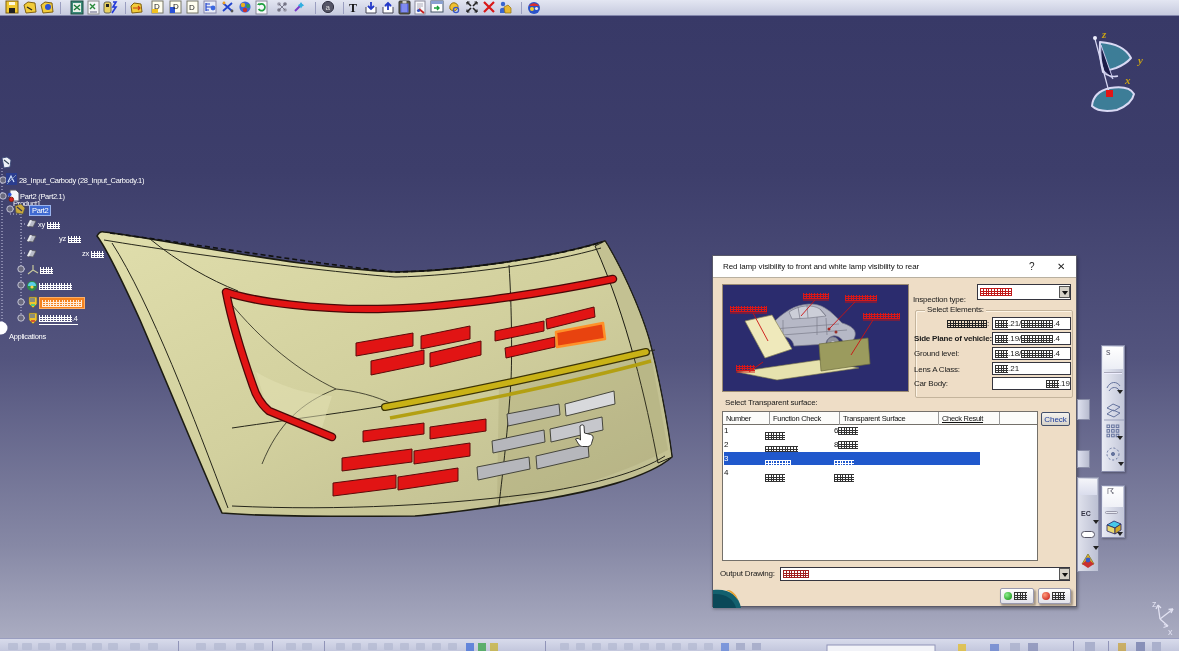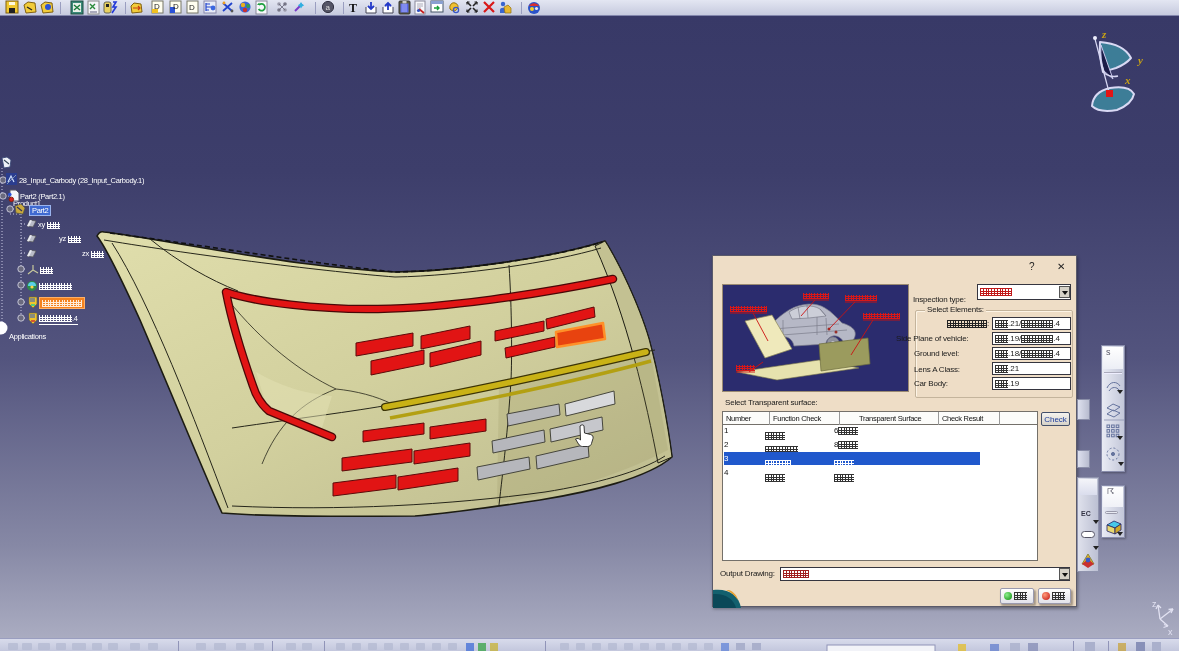--- a/index.html
+++ b/index.html
@@ -342,20 +342,21 @@
     <svg class="abs" style="left:27px;top:312px" width="12" height="13">
         <path d="M2 1 L10 1 L10 8 L6 12 L2 8 Z" fill="#f0c42c" stroke="#664" stroke-width="0.7"></path>
         <path d="M3 3 L8 3 M3 5 L8 5" stroke="#2255cc" stroke-width="1"></path>
         <path d="M4 9 L8 9" stroke="#c33" stroke-width="1.5"></path>
       </svg>
     <div class="trow" style="left:39px;top:313.5px;border-bottom:1px solid #fff;padding-bottom:1px;"><span class="ck" style="--c:#fff;width:33px;height:7px"></span>.4</div>
     <div class="trow" style="left:9px;top:332px;">Applications</div>
   </div>
 
   <div id="dlg">
+    <div id="dlgtitle">Red lamp visibility to front and white lamp visibility to rear</div>
     <div class="abs" style="left:316px;top:5px;font-size:10px;color:#222;">?</div>
     <div class="abs" style="left:344px;top:5px;font-size:10px;color:#222;">✕</div>
 
     <div class="abs" style="left:9px;top:28px;width:187px;height:108px;background:#2b2c6e;border:1px solid #9a8a72;">
       <svg width="185" height="106">
 
         <polygon points="14,87 96,75 136,83 54,95" fill="#e6e2ae" stroke="#77734a" stroke-width="0.6"></polygon>
 
         <g stroke="#7b7d8b" stroke-width="0.7" fill="#b6b8c6">
           <path d="M 39 55 C 42 45 54 32 66 25 C 78 18 93 17 102 23 C 109 27 114 33 119 38 C 126 40 131 43 132 47 C 133 51 131 55 128 57 L 121 58 C 119 53 114 50 110 51 C 106 52 103 55 103 59 L 71 61 C 70 55 65 51 60 52 C 55 53 52 56 52 60 L 44 58 C 40 56 38 56 39 55 Z"></path>
@@ -389,37 +390,37 @@
     </div>
 
     <div class="lbl" style="left:200px;top:29px;margin-top:10px;">Inspection type:</div>
     <div class="fld" style="left:264px;top:28px;width:94px;height:16px;line-height:14px;"><span class="ck" style="--c:#c01818;width:32px;height:8px"></span></div>
     <div class="dd" style="left:346px;top:30px;height:12px;"></div>
 
     <div class="abs" style="left:202px;top:54px;width:158px;height:88px;border:1px solid #c4b49c;border-radius:2px;box-shadow:inset 1px 1px 0 #fdf4e6;"></div>
     <div class="lbl" style="left:212px;top:49px;background:#eeddc6;padding:0 2px;">Select Elements:</div>
     <div class="lbl" style="left:234px;top:63px;"><span class="ck" style="--c:#222;width:40px;height:8px"></span>:</div>
     <div class="fld" style="left:279px;top:61px;width:79px;height:13px;"><span class="ck" style="--c:#333;width:13px;height:8px"></span>.21/<span class="ck" style="--c:#333;width:32px;height:8px"></span>.4</div>
-    <div class="lbl" style="left:183px;top:78px;">Side Plane of vehicle:</div>
+    <div class="lbl" style="left:201px;top:78px;font-weight:bold;">Side Plane of vehicle:</div>
     <div class="fld" style="left:279px;top:76px;width:79px;height:13px;"><span class="ck" style="--c:#333;width:13px;height:8px"></span>.19/<span class="ck" style="--c:#333;width:32px;height:8px"></span>.4</div>
     <div class="lbl" style="left:201px;top:93px;">Ground level:</div>
     <div class="fld" style="left:279px;top:91px;width:79px;height:13px;"><span class="ck" style="--c:#333;width:13px;height:8px"></span>.18/<span class="ck" style="--c:#333;width:32px;height:8px"></span>.4</div>
     <div class="lbl" style="left:201px;top:109px;">Lens A Class:</div>
     <div class="fld" style="left:279px;top:106px;width:79px;height:13px;"><span class="ck" style="--c:#333;width:13px;height:8px"></span>.21</div>
     <div class="lbl" style="left:201px;top:123px;">Car Body:</div>
-    <div class="fld" style="left:279px;top:121px;width:79px;height:13px;"><span class="ck" style="--c:#333;width:13px;height:8px"></span>.19</div>
+    <div class="fld" style="left:279px;top:121px;width:79px;height:13px;text-align:right;"><span class="ck" style="--c:#333;width:13px;height:8px"></span>.19</div>
 
     <div class="lbl" style="left:12px;top:142px;">Select Transparent surface:</div>
 
     <div class="abs" style="left:9px;top:155px;width:316px;height:150px;background:#fff;border:1px solid #74706a;"></div>
     <div class="abs" style="left:9px;top:155px;width:316px;height:14px;background:#fcfcfa;border:1px solid #74706a;font-size:7.5px;letter-spacing:-0.3px;color:#111;">
       <span class="abs" style="left:3px;top:2px;">Number</span>
       <span class="abs" style="left:50px;top:2px;">Function Check</span>
-      <span class="abs" style="left:136px;top:2px;">Transparent Surface</span>
-      <span class="abs" style="left:219px;top:2px;">Check Result</span>
+      <span class="abs" style="left:120px;top:2px;">Transparent Surface</span>
+      <span class="abs" style="left:219px;top:2px;text-decoration:underline;">Check Result</span>
       <i class="abs" style="left:46px;top:0;width:1px;height:13px;background:#999;"></i>
       <i class="abs" style="left:116px;top:0;width:1px;height:13px;background:#999;"></i>
       <i class="abs" style="left:215px;top:0;width:1px;height:13px;background:#999;"></i>
       <i class="abs" style="left:276px;top:0;width:1px;height:13px;background:#999;"></i>
     </div>
     <div class="abs" style="left:328px;top:156px;width:29px;height:14px;background:linear-gradient(#f4f2ee,#d6d2c8);border:1px solid #44506a;border-radius:2px;font-size:8px;color:#1a3a9a;text-align:center;line-height:13px;">Check</div>
     <div class="abs" style="left:11px;top:170px;font-size:8px;color:#111;">1</div>
     <div class="abs" style="left:52px;top:170px;"><span class="ck" style="--c:#333;width:20px;height:8px"></span></div>
     <div class="abs" style="left:121px;top:170px;font-size:8px;color:#111;">6<span class="ck" style="--c:#333;width:20px;height:8px"></span></div>
     <div class="abs" style="left:11px;top:184px;font-size:8px;color:#111;">2</div>

